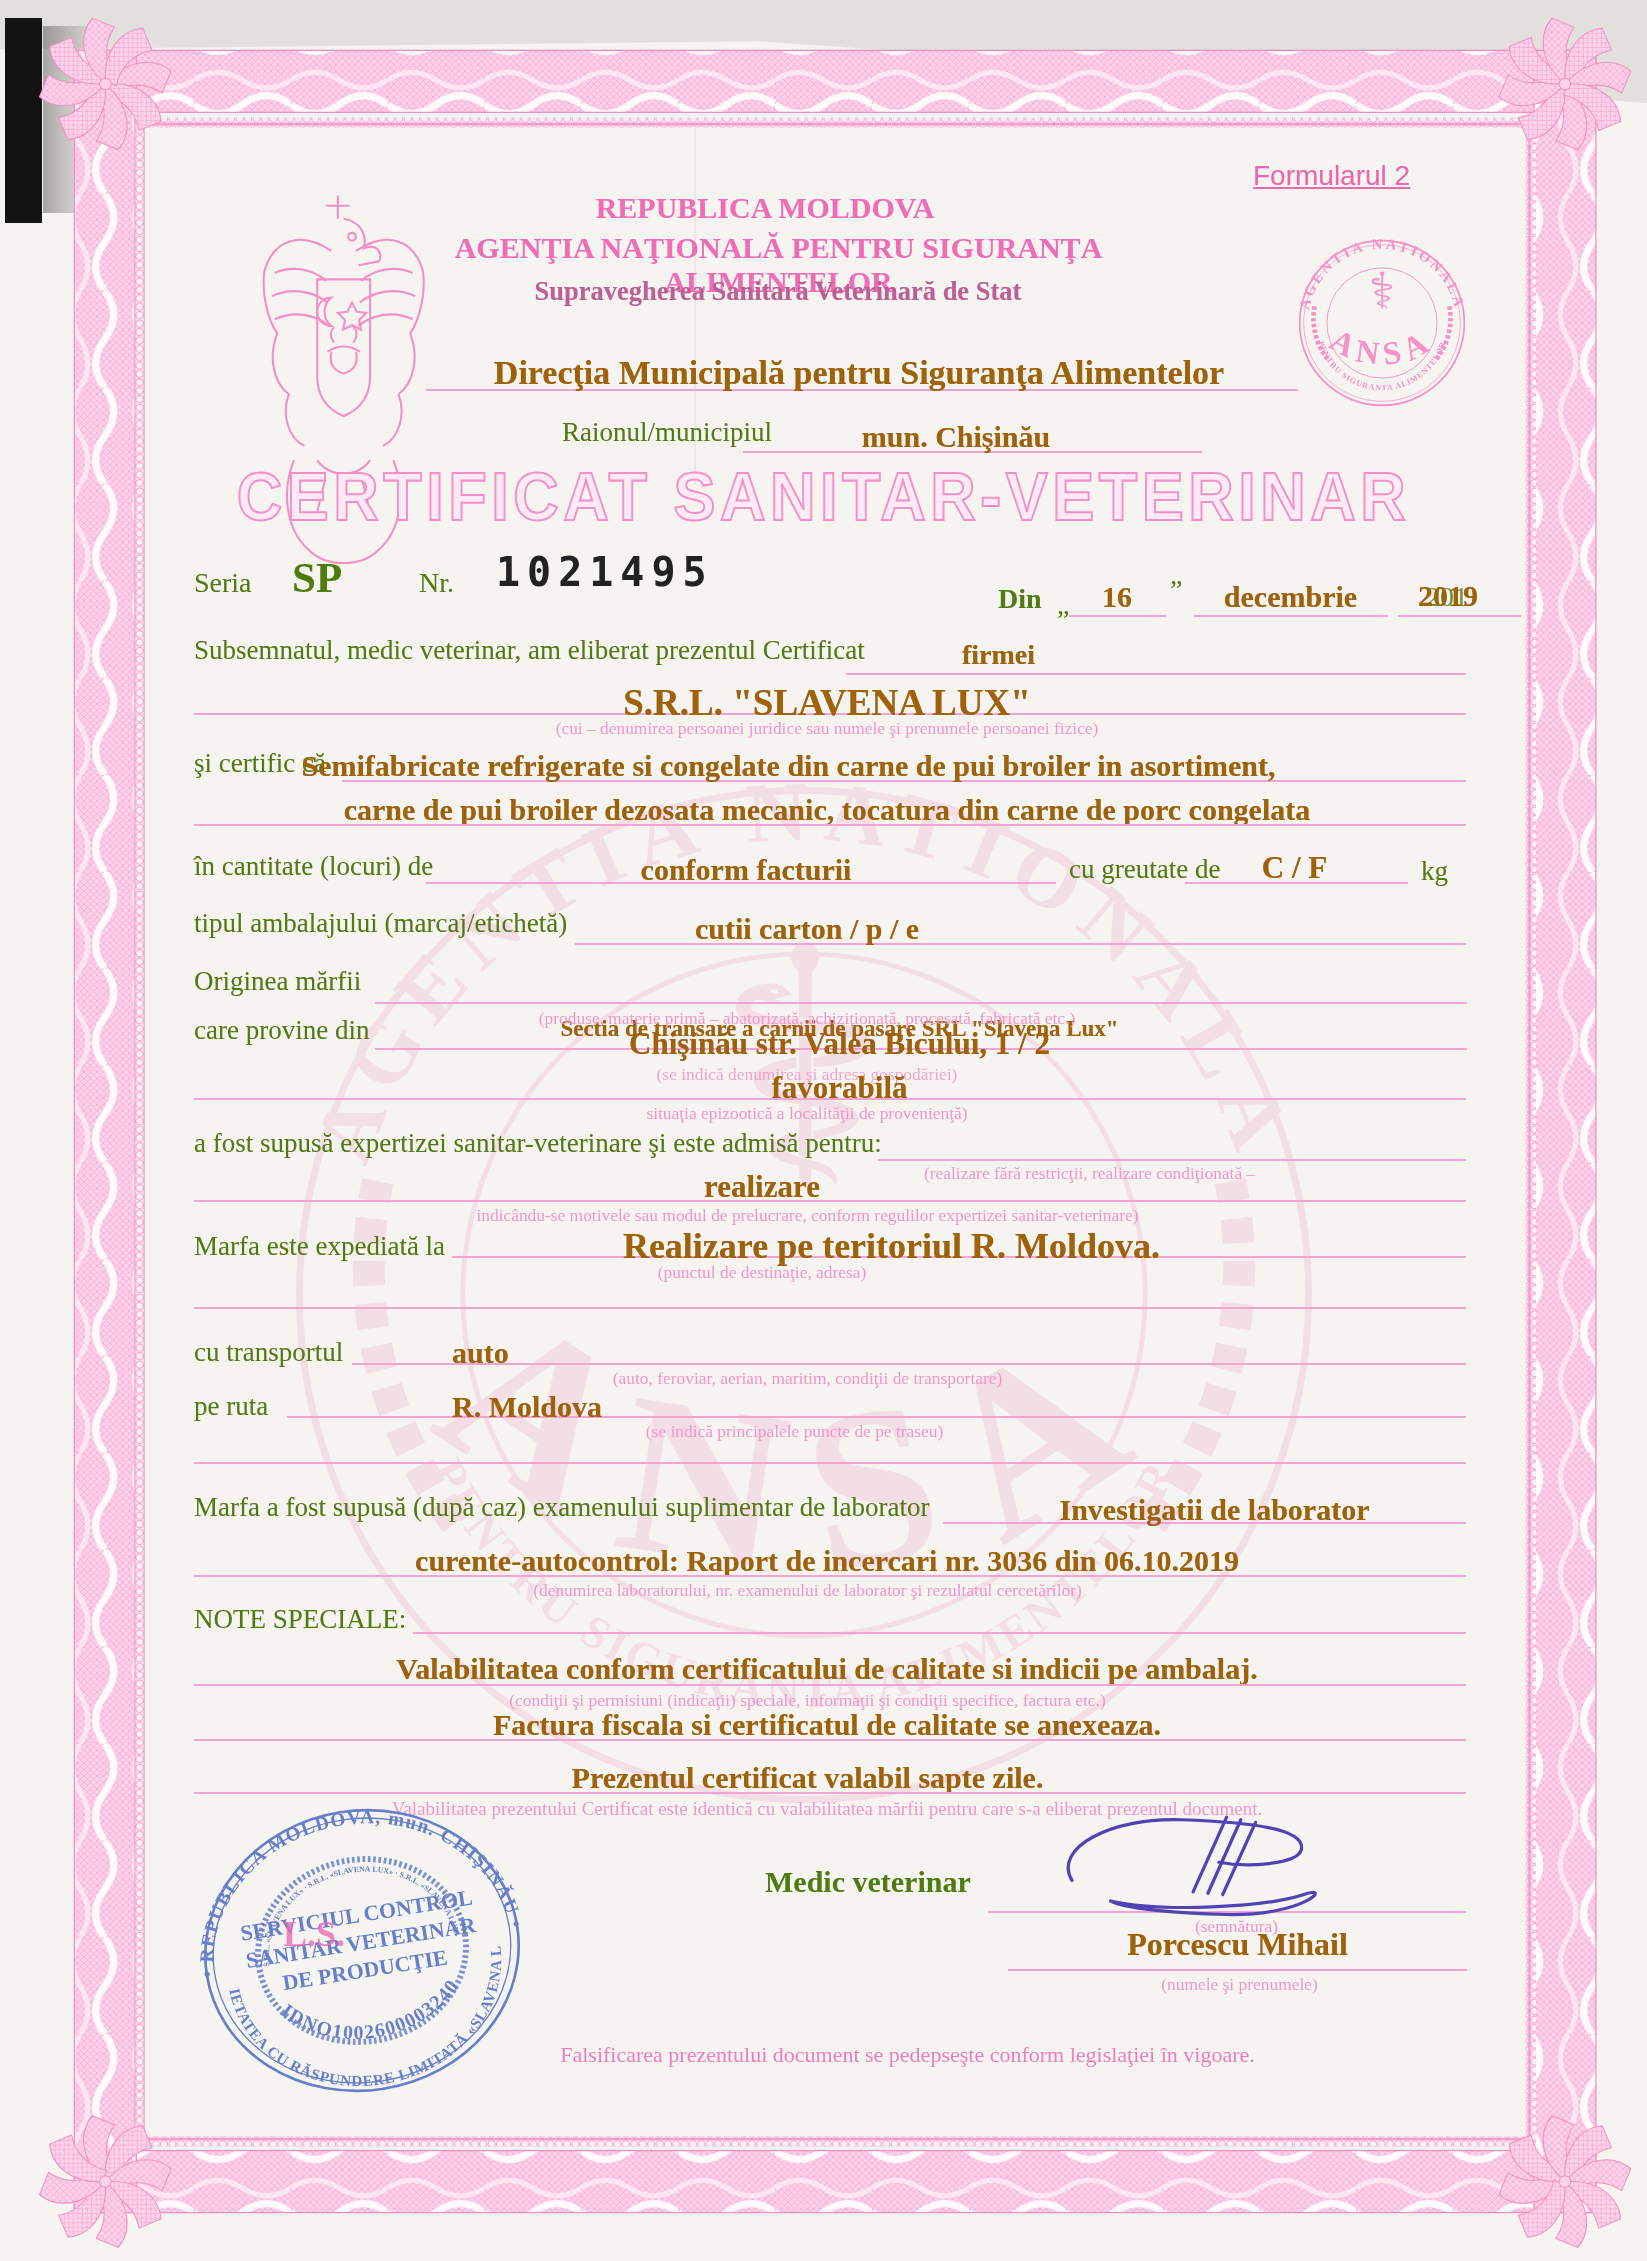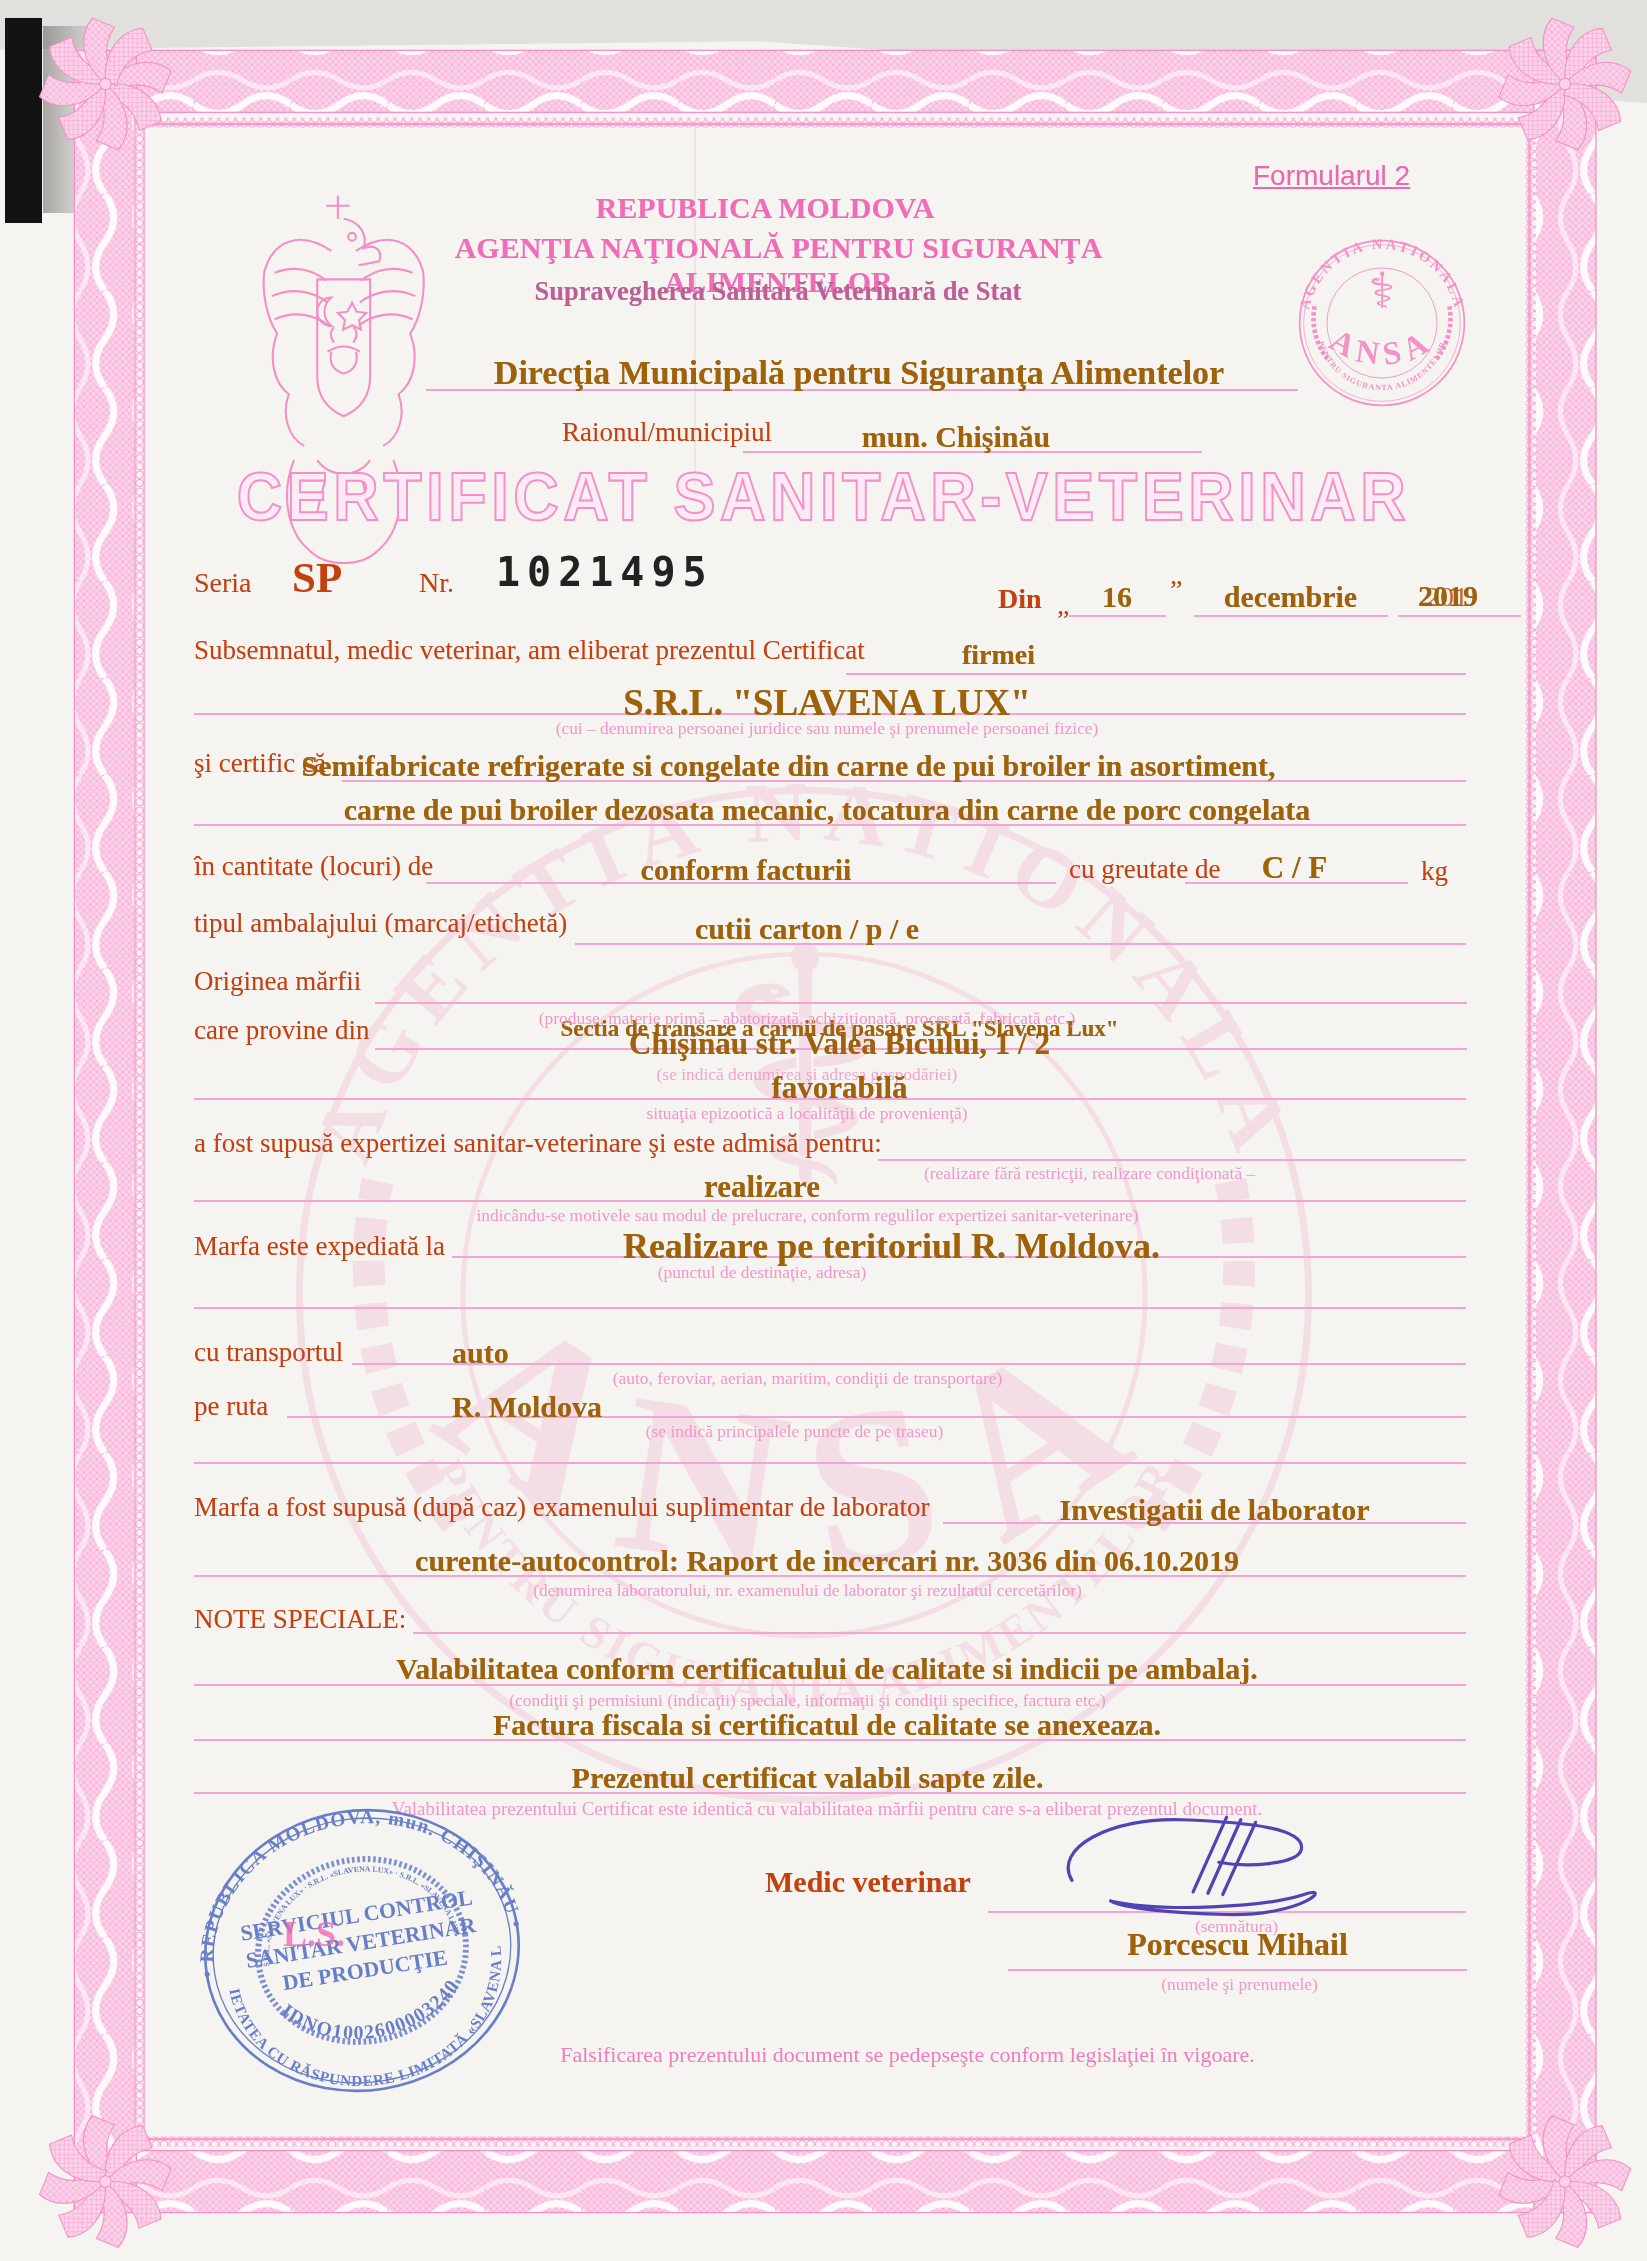--- a/index.html
+++ b/index.html
@@ -1,19 +1,19 @@
 <!DOCTYPE html>
 <html style="font-size:10.3px"><head>
 <meta charset="utf-8">
 <style>
   html,body{margin:0;padding:0;background:#c9c7c3;}
   .page{position:relative;width:1647px;height:2261px;background:#f6f4f0;overflow:hidden;
         font-family:"Liberation Serif",serif;}
   .abs{position:absolute;}
-  .lbl{color:#c2410c;font-size:27px;white-space:nowrap;text-shadow:0 0 0.6px rgba(240,124,188,.4);}
+  .lbl{color:#4d7c0f;font-size:27px;white-space:nowrap;text-shadow:0 0 0.6px rgba(240,124,188,.4);}
   .lblb{font-weight:700;}
   .val{color:#a16207;font-weight:700;font-size:30px;white-space:nowrap;text-shadow:0 0 0.6px rgba(30,30,30,.4);}
   .ctr{text-align:center;}
   .sub{color:#f295ca;font-size:17.4px;white-space:nowrap;}
   .line{height:1.9px;background:#f3a3d4;}
   .hdr{color:#f06cb6;font-weight:700;text-shadow:0 0 0.6px rgba(240,108,182,.45);}
   .title{color:#fdeaf5;font-family:"Liberation Sans",sans-serif;font-weight:700;font-size:63px;
          letter-spacing:4.5px;-webkit-text-stroke:1.9px #f48fc9;white-space:nowrap;transform:scaleY(1.08);}
   .serialnum{font-family:"DejaVu Sans Mono",monospace;font-weight:700;font-size:40px;letter-spacing:7px;color:#222;}
   .graytop{background:#e2e0dd;}

